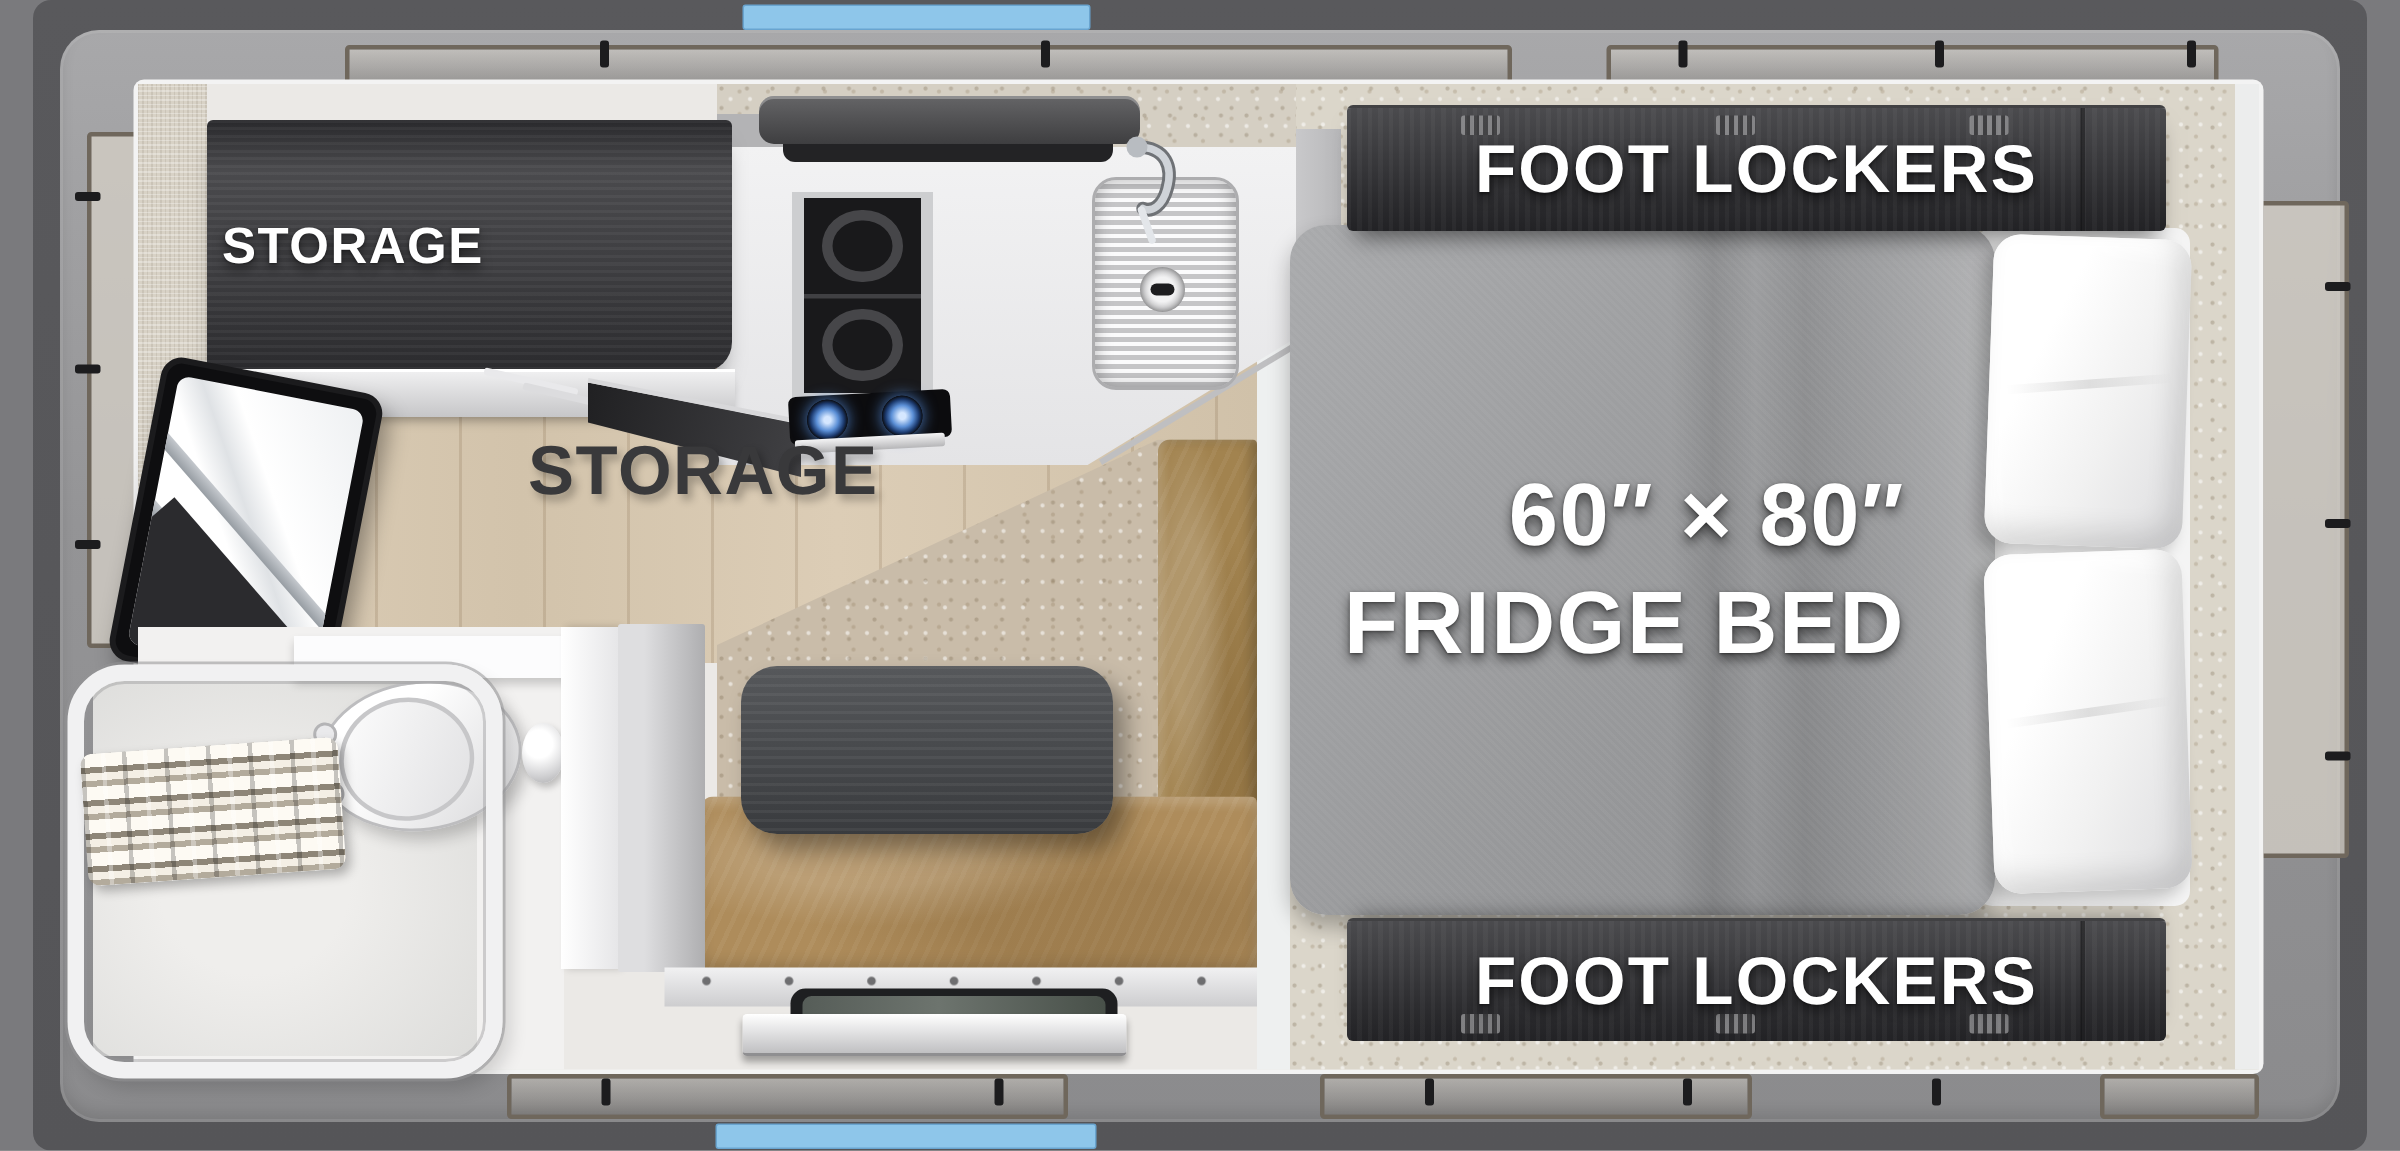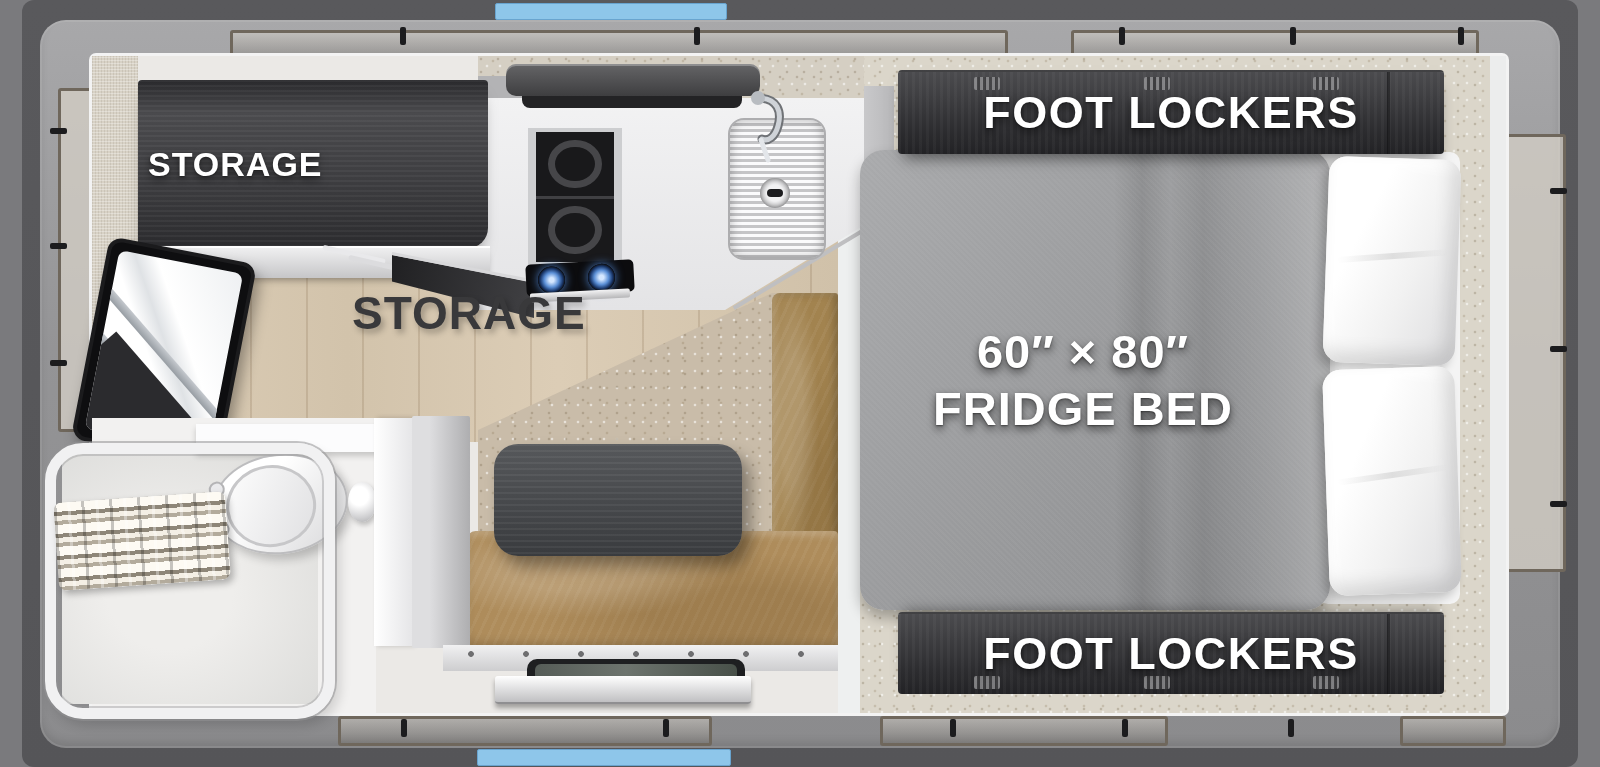--- a/index.html
+++ b/index.html
@@ -150,21 +150,21 @@
   .hinge{position:absolute;width:26px;height:13px;opacity:.75;
       background:repeating-linear-gradient(90deg,#98989a 0 3px,#3c3c3e 3px 6px);border-radius:2px;}
   .sheet{left:1318px;top:152px;width:142px;height:452px;background:#f4f4f4;border-radius:10px;}
   .mattress{left:860px;top:150px;width:470px;height:460px;border-radius:24px;
       background:
         linear-gradient(90deg,transparent 54%,rgba(0,0,0,.10) 60%,transparent 66%,rgba(0,0,0,.08) 73%,transparent 80%,rgba(255,255,255,.22) 96%),
         linear-gradient(130deg,#a9aaac 0%,#9b9c9e 45%,#8a8b8d 100%);
       box-shadow:0 8px 14px rgba(0,0,0,.28);display:flex;align-items:center;justify-content:center;}
   .mattress:after{content:"";position:absolute;inset:0;border-radius:inherit;
       background:repeating-linear-gradient(45deg,rgba(255,255,255,.035) 0 2px,transparent 2px 4px);}
-  .bed-label{position:relative;z-index:2;text-align:center;line-height:1.22;font-size:47px;transform:translateX(-12px);}
+  .bed-label{position:relative;z-index:2;text-align:right;line-height:1.22;font-size:59px;transform:translateX(-12px);}
   .pillow{left:1326px;width:132px;border-radius:18px;
       background:linear-gradient(115deg,#ffffff 30%,#f1f1f1 62%,#dcdcde 100%);
       box-shadow:inset -8px -10px 18px rgba(0,0,0,.12),inset 6px 8px 14px rgba(255,255,255,.85),-5px 6px 10px rgba(0,0,0,.2);}
   .pillow-1{top:158px;height:206px;transform:rotate(2deg);}
   .pillow-2{top:368px;height:226px;transform:rotate(-2deg);}
   .crease{position:absolute;left:8%;top:46%;width:84%;height:6px;
       background:linear-gradient(90deg,transparent,rgba(0,0,0,.10),transparent);transform:rotate(-6deg);}
 </style>
 </head>
 <body>

